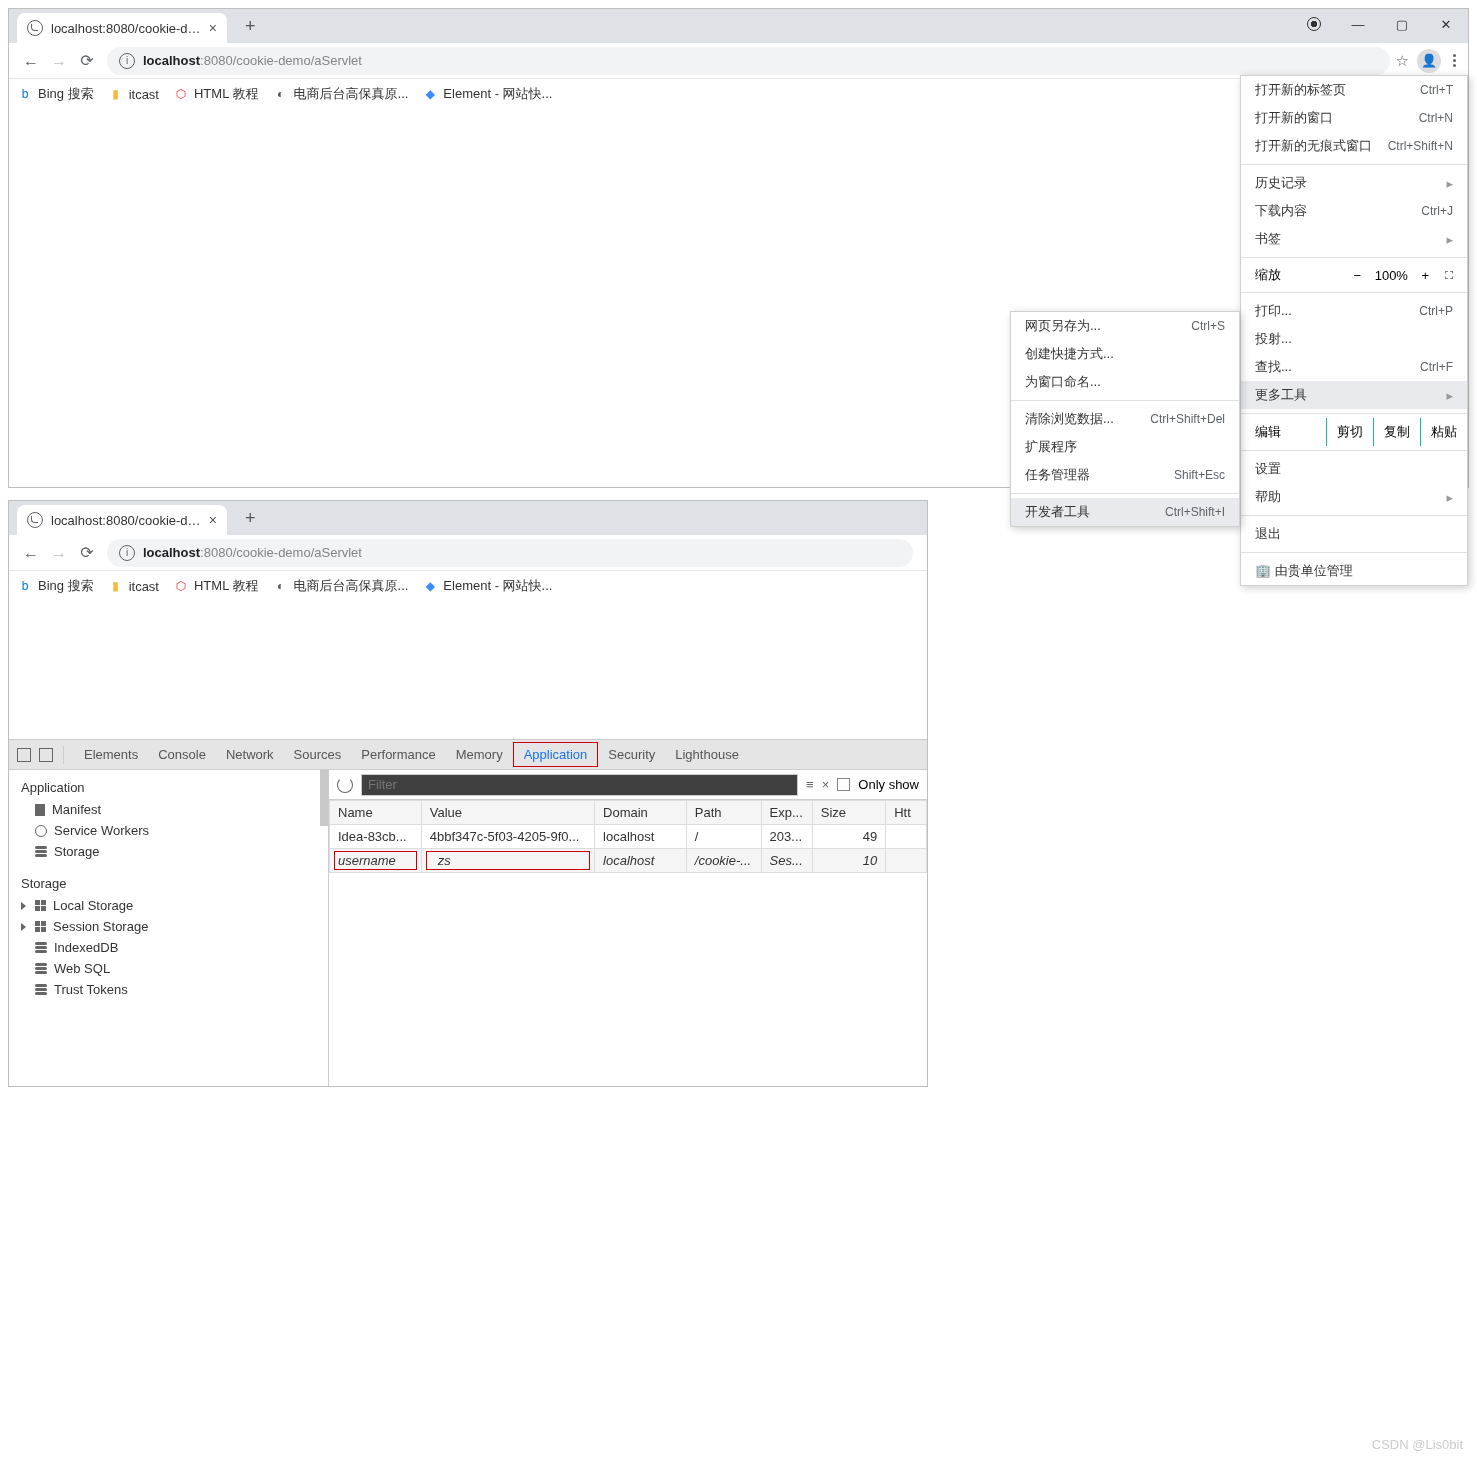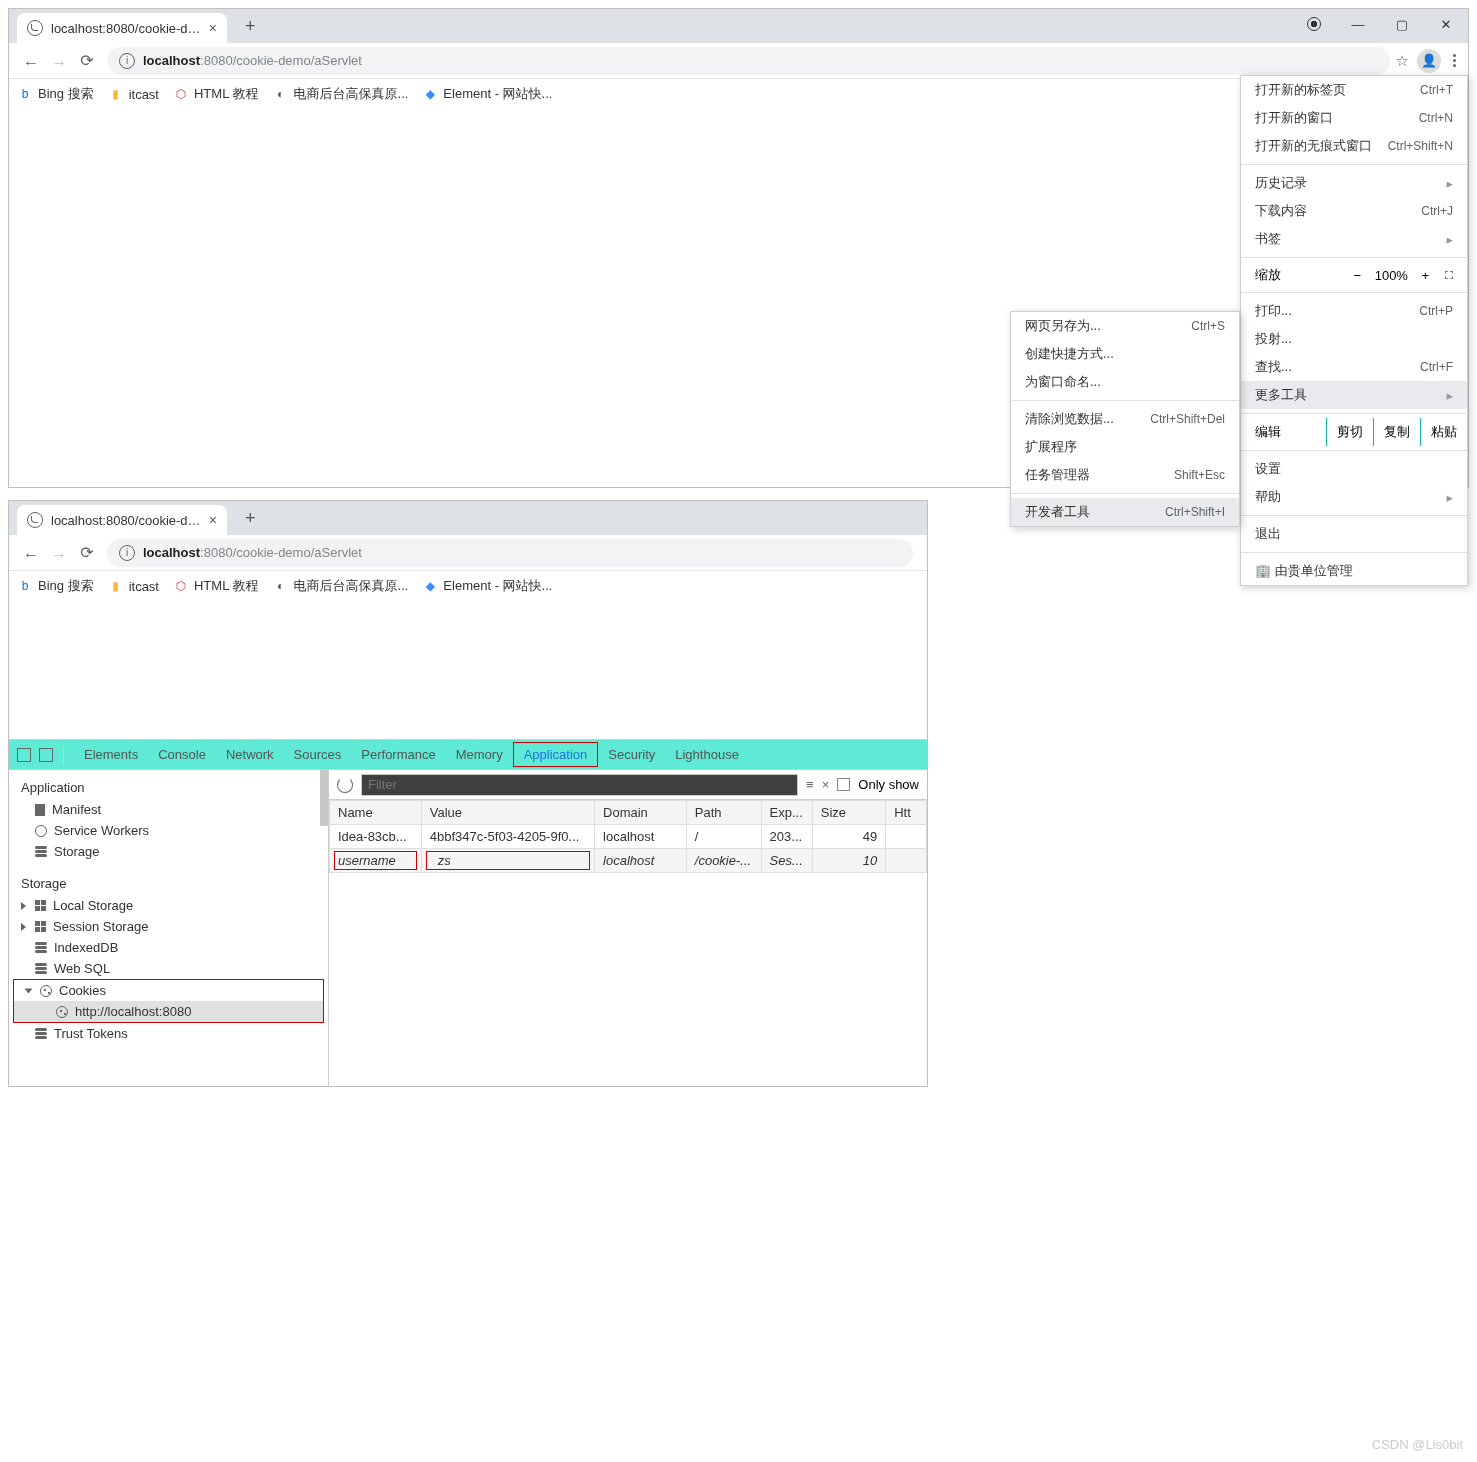--- a/index.html
+++ b/index.html
@@ -42,21 +42,21 @@
 .zoom-row .zv{width:44px;text-align:center;}
 .zoom-row .fs{margin-left:8px;font-size:11px;}
 .edit-row{display:flex;align-items:center;padding:0;}
 .edit-row .lbl{padding:5px 14px;flex:1;}
 .edit-row .ebtn{padding:5px 10px;border-left:1px solid #14b8a6;cursor:pointer;}
 .menu-sub{right:228px;top:302px;width:230px;}
 .content-area{height:378px;background:#fff;}
 .window2 .content-area{height:138px;}
 
 .devtools{border-top:1px solid #ccc;}
-.dt-tabs{height:30px;display:flex;align-items:center;padding:0 8px;gap:4px;border-bottom:1px solid #ccc;background:#5eead4;}
+.dt-tabs{height:30px;display:flex;align-items:center;padding:0 8px;gap:4px;border-bottom:1px solid #ccc;background:#e5e5e5;}
 .dt-select{width:14px;height:14px;border:1.5px solid #666;margin-right:4px;cursor:pointer;}
 .dt-device{width:14px;height:14px;border:1.5px solid #666;cursor:pointer;}
 .dt-divider{width:1px;height:18px;background:#ccc;margin:0 6px;}
 .dt-tab{padding:6px 10px;color:#555;cursor:pointer;}
 .dt-tab.active{color:#1a73e8;border-bottom:2px solid #1a73e8;}
 .dt-tab.boxed{border:1px solid #c00;padding:4px 10px;}
 .dt-body{display:flex;height:316px;}
 .dt-sidebar{width:320px;border-right:1px solid #ccc;overflow:auto;padding:6px 0;position:relative;}
 .dt-sidebar::after{content:"";position:absolute;right:0;top:0;width:8px;height:56px;background:#c8c8c8;}
 .dt-section{padding:4px 12px;color:#333;}
@@ -354,31 +354,20 @@
             <span>IndexedDB</span>
           </div>
     <div class="dt-node">
             <span class="db-icon">
               <span></span>
               <span></span>
               <span></span>
             </span>
             <span>Web SQL</span>
           </div>
-    <div class="redbox" style="margin:0 4px;">
-     <div class="dt-node">
-              <span class="tri open"></span>
-              <span class="cookie-icon"></span>
-              <span>Cookies</span>
-            </div>
-     <div class="dt-node indent selected">
-              <span class="cookie-icon"></span>
-              <span>http://localhost:8080</span>
-            </div>
-    </div>
     <div class="dt-node">
             <span class="db-icon">
               <span></span>
               <span></span>
               <span></span>
             </span>
             <span>Trust Tokens</span>
           </div>
    </div>
    <div class="dt-main">

